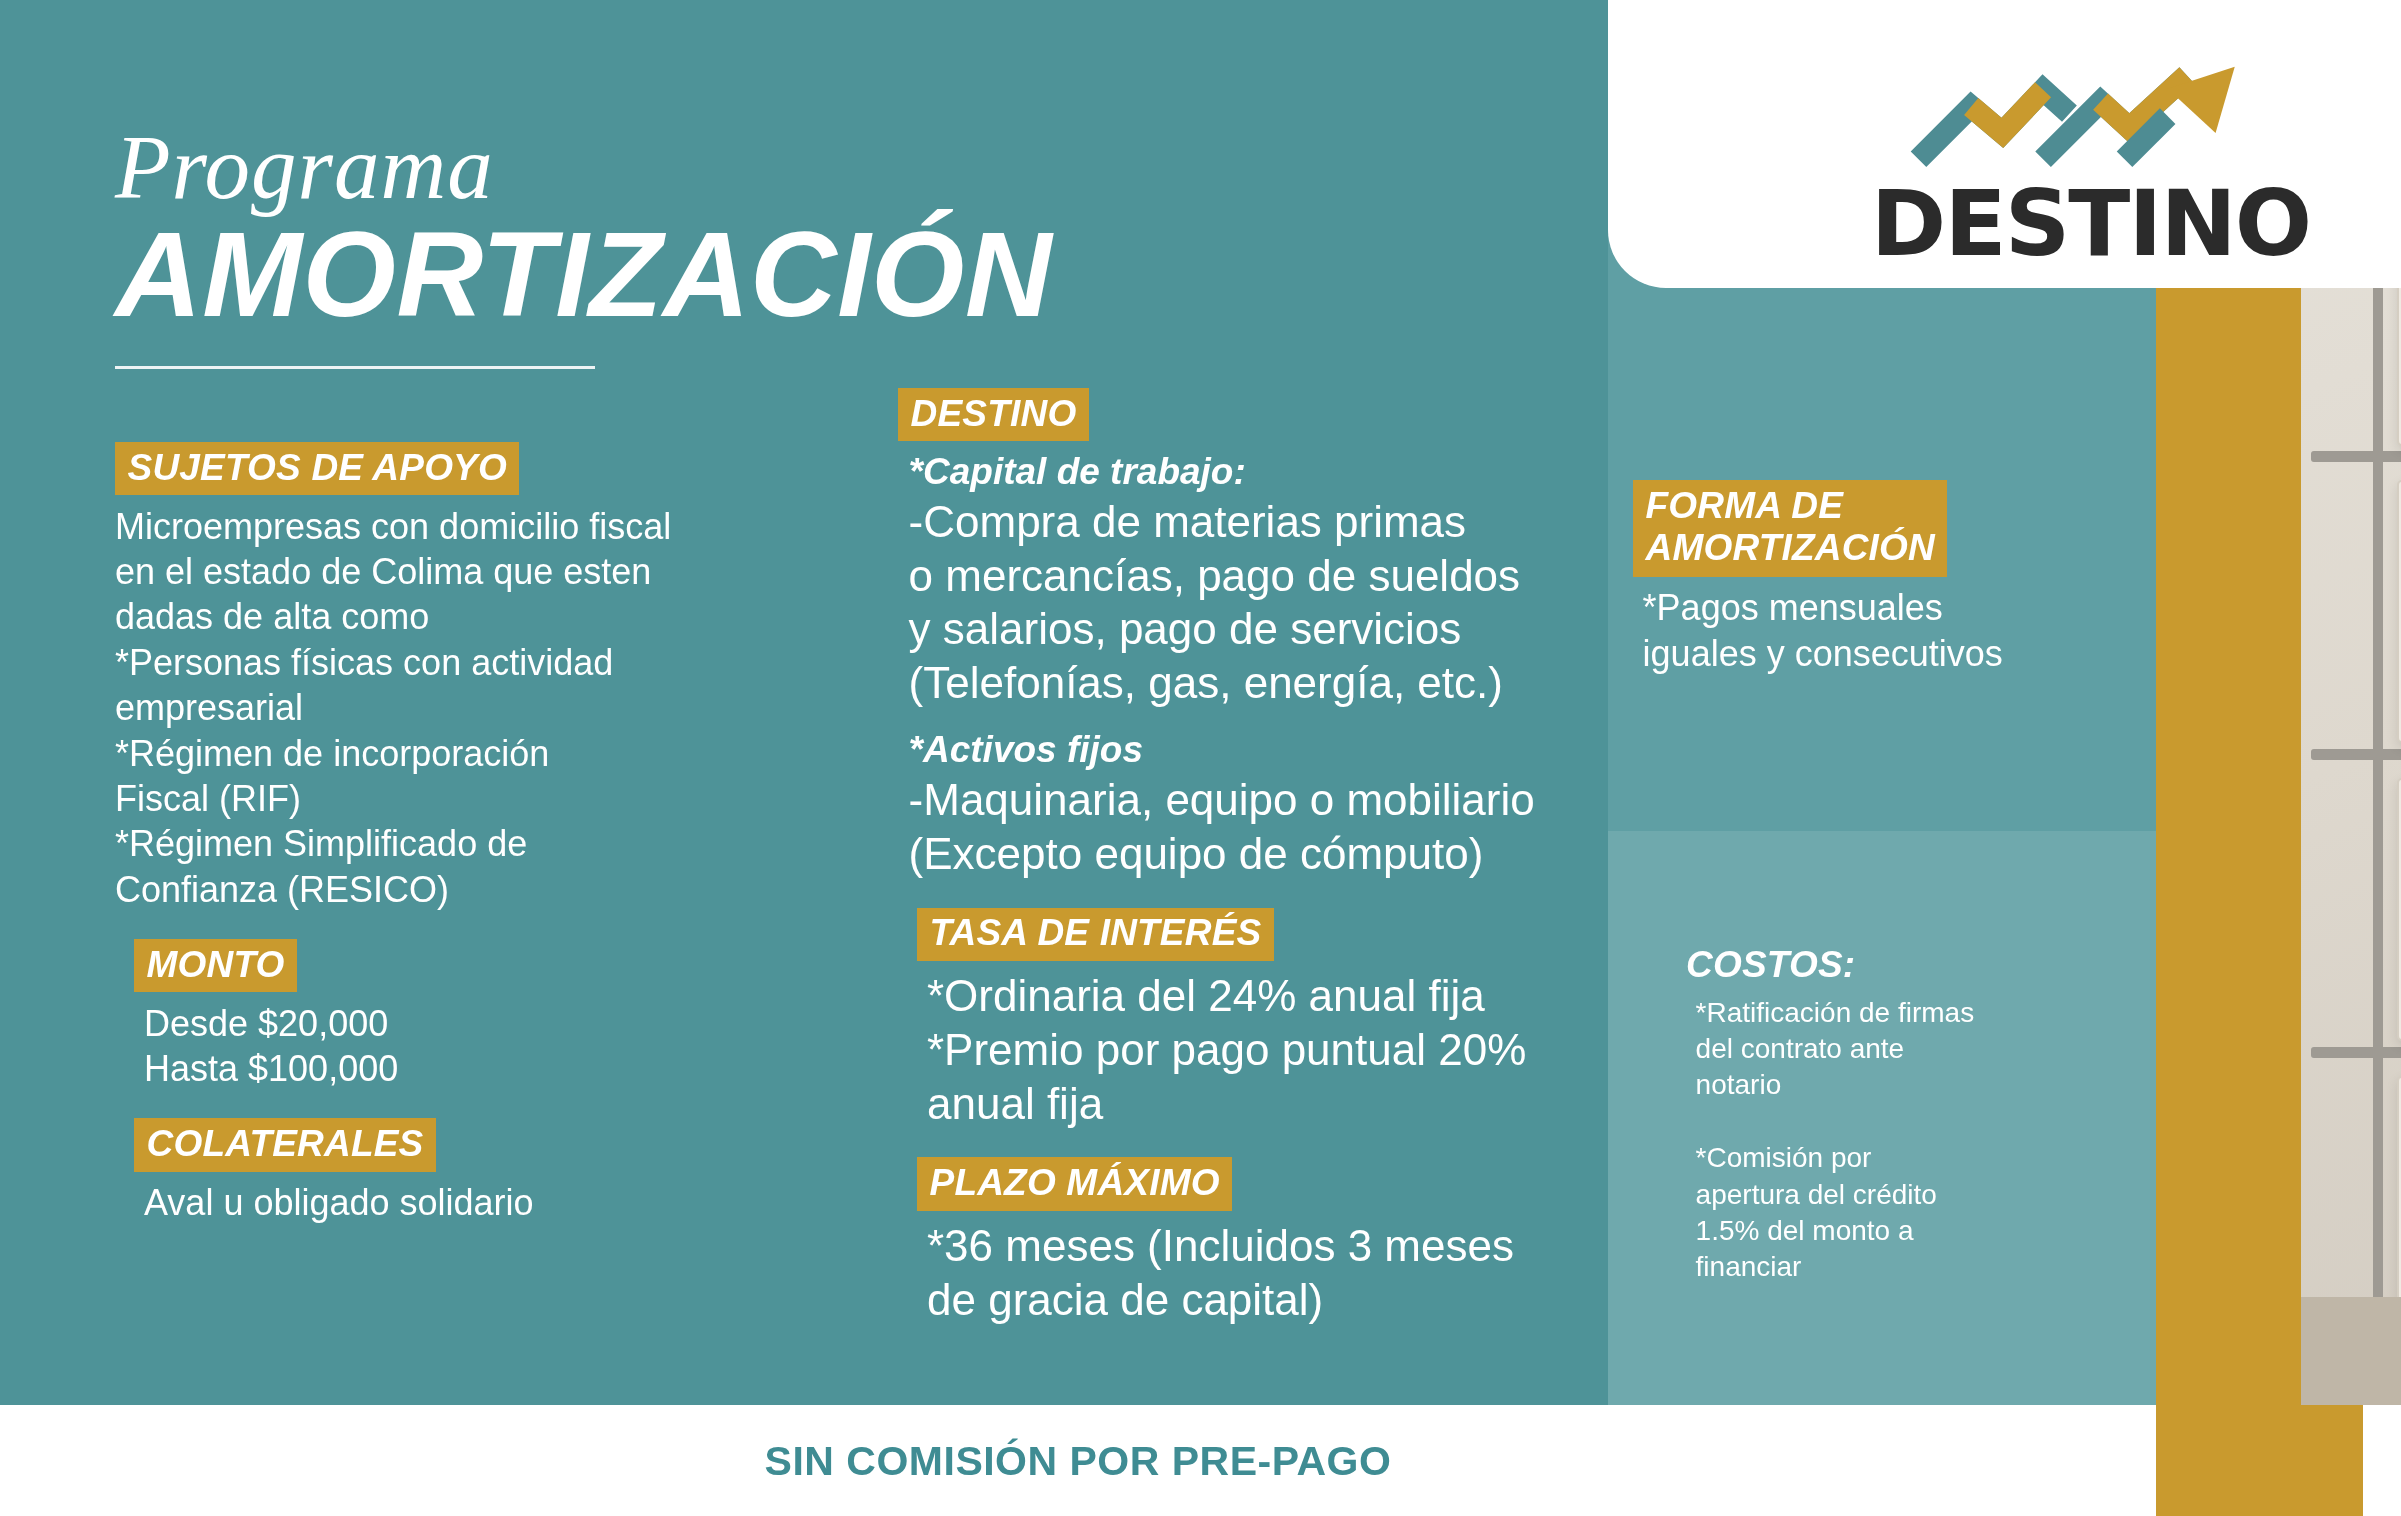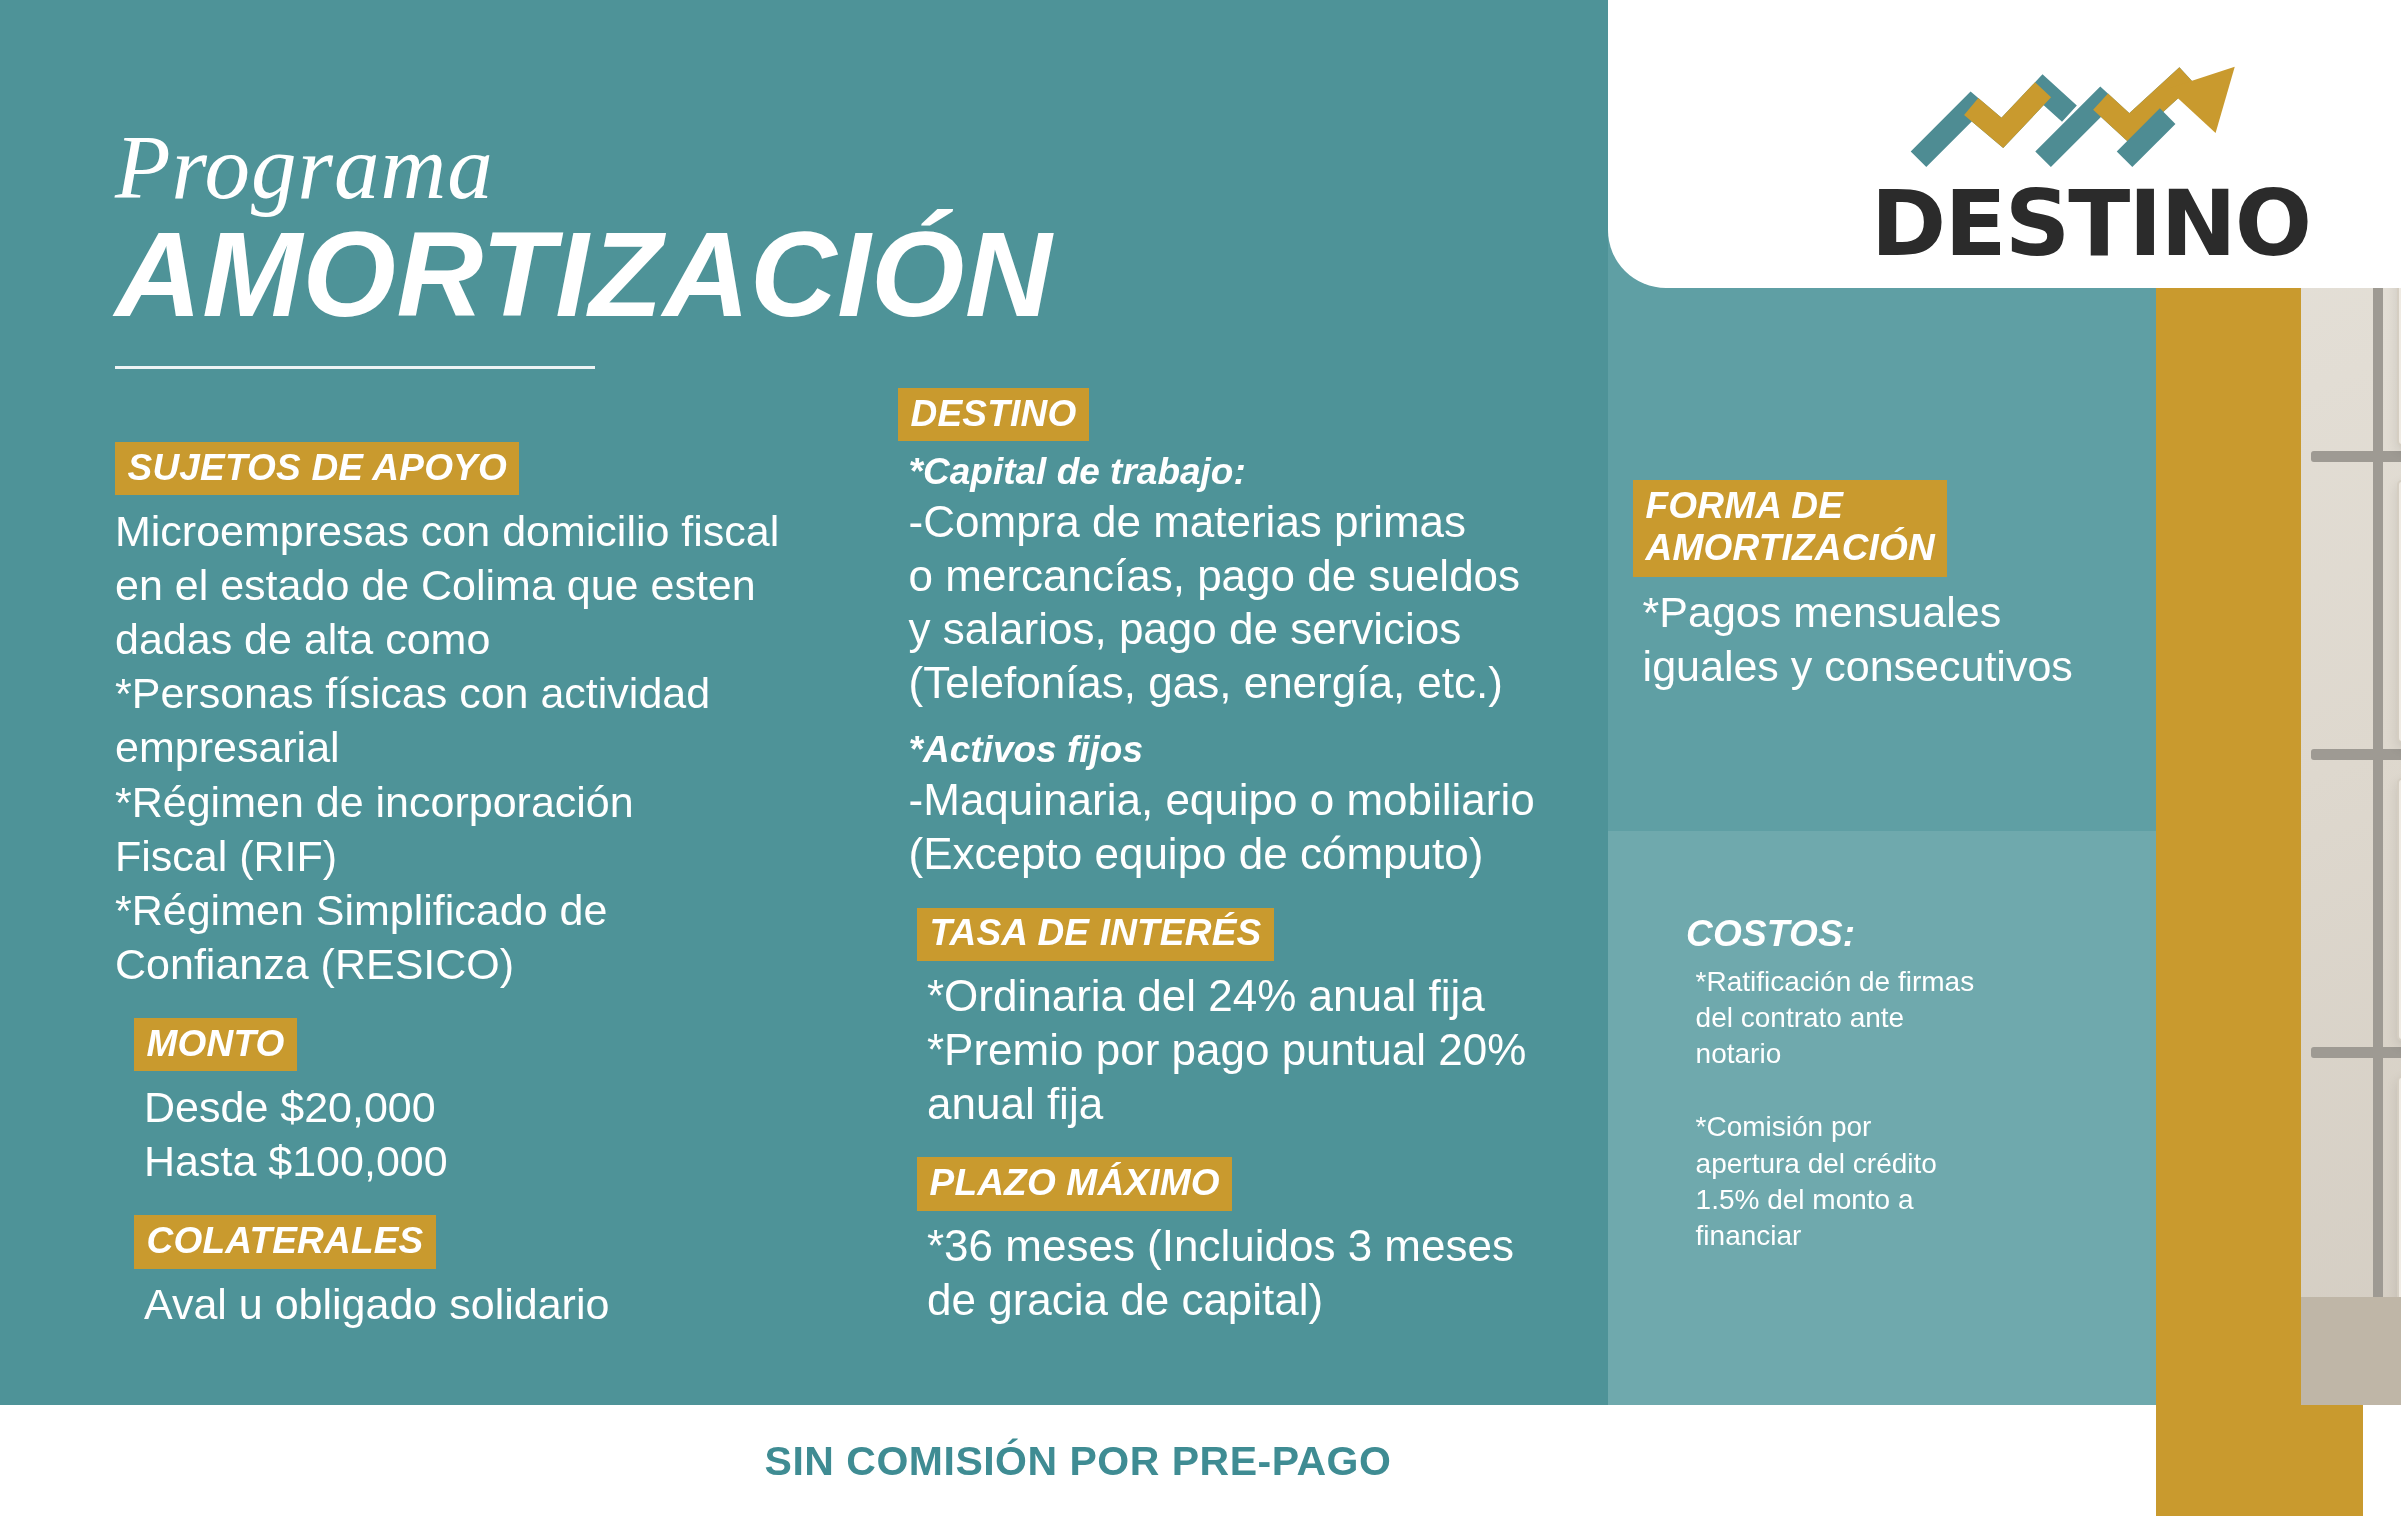--- a/index.html
+++ b/index.html
@@ -158,21 +158,21 @@
     font-size: 37px;
     line-height: 1.15;
     padding: 4.8px 12.5px 5.8px 12.5px;
     letter-spacing: 0.2px;
     white-space: pre-line;
   }
   .hdr.two-line {
     padding-bottom: 6.7px;
   }
   .body {
-    font-size: 43px;
+    font-size: 36px;
     line-height: 1.26;
     white-space: pre-line;
     margin-top: 8.6px;
     letter-spacing: 0px;
   }
   .body.indent {
     padding-left: 13.4px;
   }
   .sub-ital {
     font-style: italic;
@@ -360,21 +360,21 @@
 de gracia de capital)</div>
   </div>
 
   <div class="col" style="left:1633px; top:480px; width:499px;">
     <div class="hdr two-line">FORMA DE
 AMORTIZACIÓN</div>
     <div class="body" style="padding-left:9.6px;">*Pagos mensuales
 iguales y consecutivos</div>
   </div>
 
-  <div class="col" style="left:1686px; top:913px; width:447px;">
+  <div class="col" style="left:1686px; top:944px; width:447px;">
     <div class="costs-title">COSTOS:</div>
     <div class="costs-body">*Ratificación de firmas
 del contrato ante
 notario
 
 *Comisión por
 apertura del crédito
 1.5% del monto a
 financiar</div>
   </div>

